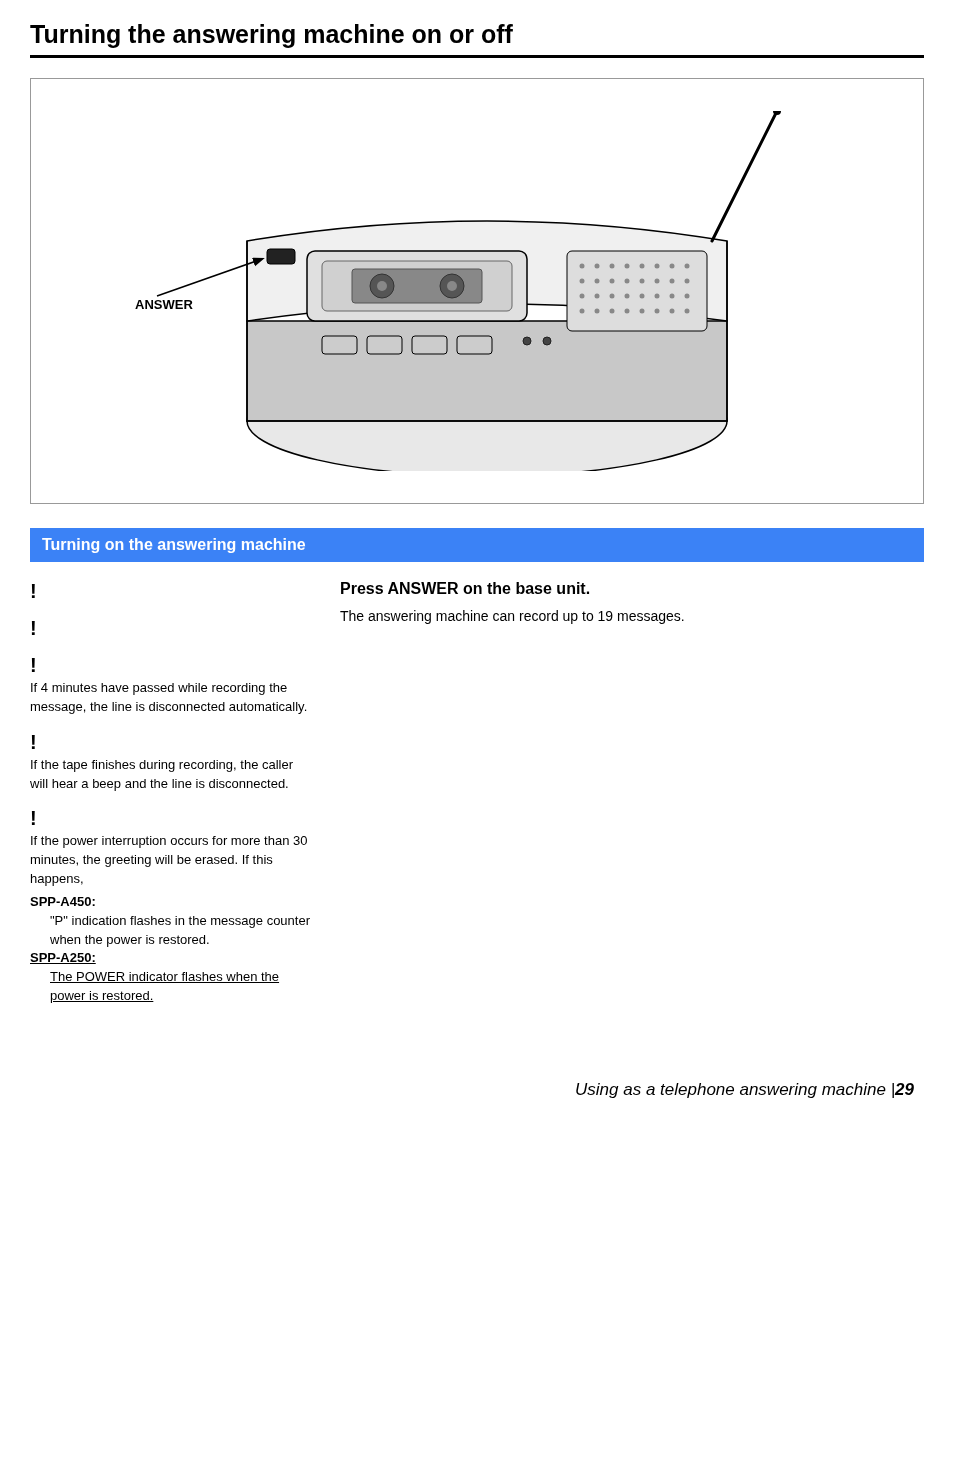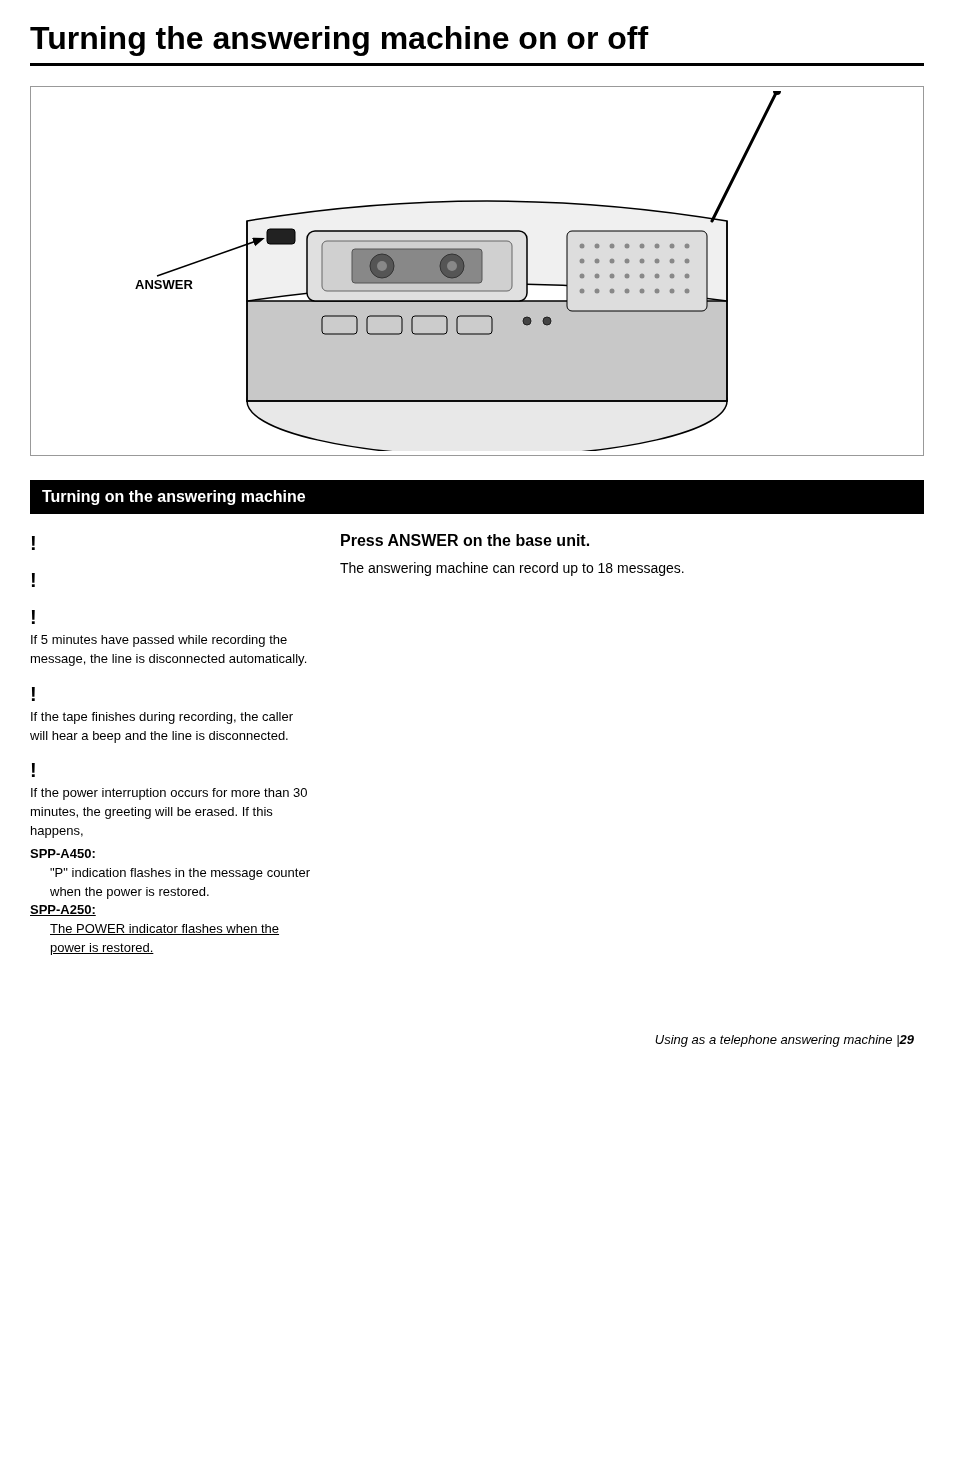--- a/index.html
+++ b/index.html
@@ -12,48 +12,48 @@
       width: 954px;
       min-height: 1461px;
       background: #ffffff;
       font-family: Arial, Helvetica, sans-serif;
       font-size: 14px;
       color: #000000;
       padding: 20px 30px;
     }
 
     .page-title {
-      font-size: 32px;
+      font-size: 25px;
       font-weight: 900;
       font-family: Arial, Helvetica, sans-serif;
       margin-bottom: 6px;
       letter-spacing: 0px;
     }
 
     .title-rule {
       border: none;
       border-top: 3px solid #000000;
       margin-bottom: 20px;
     }
 
     .device-image-container {
       border: 1px solid #999;
       width: 100%;
-      height: 370px;
+      height: 426px;
       margin-bottom: 24px;
       display: flex;
       align-items: center;
       justify-content: center;
       background: #ffffff;
       position: relative;
       overflow: hidden;
     }
 
     .section-heading {
-      background-color: #000000;
+      background-color: #3b82f6;
       color: #ffffff;
       font-size: 16px;
       font-weight: bold;
       padding: 8px 12px;
       margin-bottom: 18px;
     }
 
     .content-columns {
       display: flex;
       gap: 30px;
@@ -102,21 +102,21 @@
 
     .instruction-text {
       font-size: 14px;
       line-height: 1.55;
     }
 
     .footer-text {
       position: absolute;
       bottom: 18px;
       right: 30px;
-      font-size: 13px;
+      font-size: 17px;
       font-style: italic;
     }
 
     .footer-text strong {
       font-style: italic;
     }
 
     
     .device-label {
       font-family: Arial, Helvetica, sans-serif;
@@ -229,21 +229,21 @@
     <div class="note-block">
       <span class="exclamation-mark">!</span>
     </div>
 
     <div class="note-block">
       <span class="exclamation-mark">!</span>
     </div>
 
     <div class="note-block">
       <span class="exclamation-mark">!</span>
-      <p class="note-text">If 5 minutes have passed while recording the message, the line is disconnected automatically.</p>
+      <p class="note-text">If 4 minutes have passed while recording the message, the line is disconnected automatically.</p>
     </div>
 
     <div class="note-block">
       <span class="exclamation-mark">!</span>
       <p class="note-text">If the tape finishes during recording, the caller will hear a beep and the line is disconnected.</p>
     </div>
 
     <div class="note-block">
       <span class="exclamation-mark">!</span>
       <p class="note-text">
@@ -258,21 +258,21 @@
         <span class="indent">The POWER indicator flashes when the power is restored.</span>
       </p>
     </div>
 
   </div>
 
   <div class="right-column">
     <p class="press-instruction">
       <span>Press ANSWER on the base unit.</span>
     </p>
-    <p class="instruction-text">The answering machine can record up to 18 messages.</p>
+    <p class="instruction-text">The answering machine can record up to 19 messages.</p>
   </div>
 
 </div>
 
 <div style="position:relative; margin-top: 60px; text-align: right; padding-right: 10px;">
   <span class="footer-text" style="position:static; display:block; text-align:right;">
     <em>Using as a telephone answering machine</em><span> |</span><strong>29</strong>
   </span>
 </div>
 

